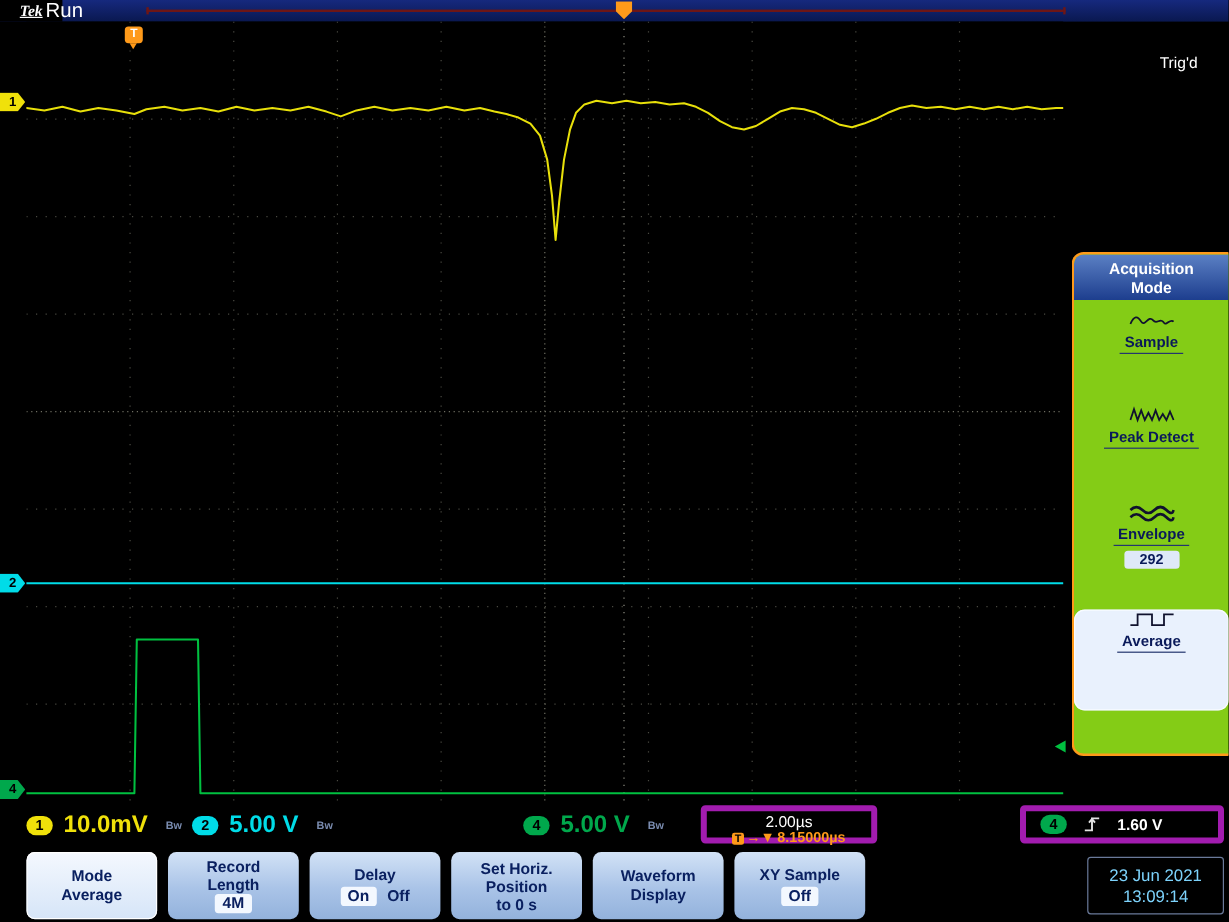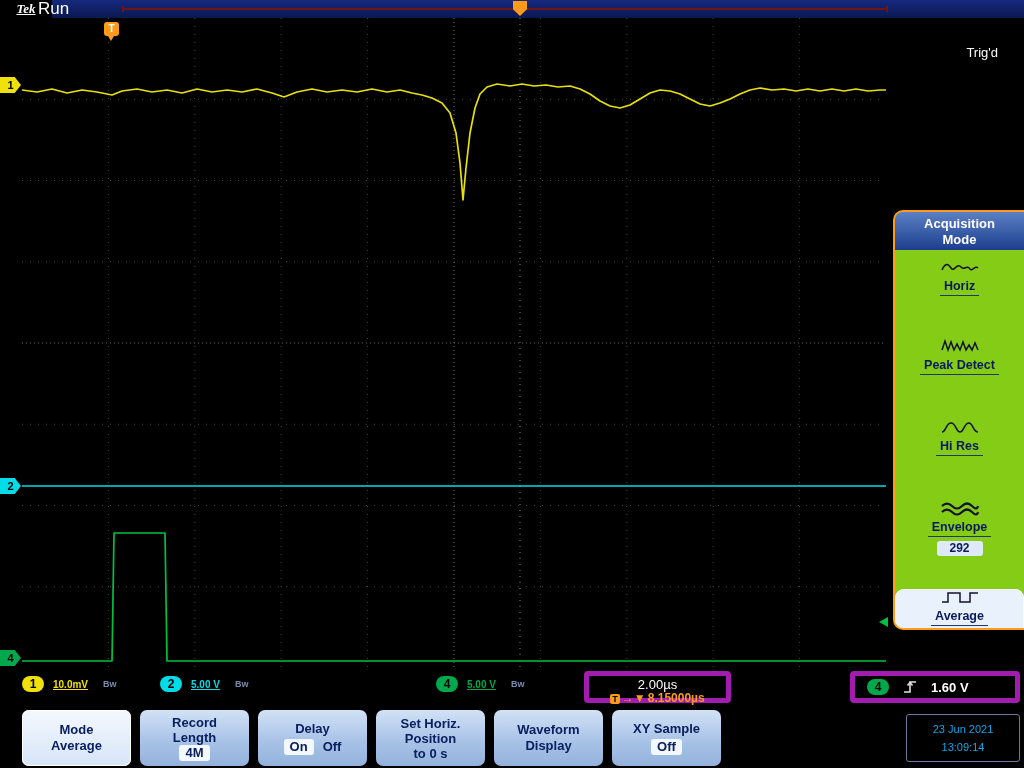--- a/index.html
+++ b/index.html
@@ -55,21 +55,21 @@
   .acq-label{display:inline-block;font-size:12.5px;font-weight:bold;
              border-bottom:1px solid #24366e;padding:0 4px 2px;}
   .acq-count{margin:4px auto 0;width:46px;background:#dfe9f8;border-radius:3px;
              font-size:12px;font-weight:bold;color:#0a1a5a;line-height:15px;}
 
   
   .readout-bar{position:absolute;left:0;top:668px;width:1024px;height:38px;background:#000;}
   .ch-readout{position:absolute;top:8px;display:flex;align-items:center;}
   .ch-badge{width:22px;height:16px;border-radius:8px;text-align:center;color:#000;
             font:bold 12px/16px "Liberation Sans",sans-serif;}
-  .ch-value{margin-left:9px;font-size:10px;font-weight:bold;text-decoration:underline;}
+  .ch-value{margin-left:9px;font-size:20px;font-weight:bold;}
   .bw{margin-left:15px;font-size:9px;color:#7a8cb0;font-weight:bold;}
   .r-box{position:absolute;top:3px;height:32px;box-sizing:border-box;
          border:5px solid #a21caf;border-radius:4px;background:#000;}
   .h-box{left:584px;width:147px;padding:1px 6px;}
   .h-scale{color:#fff;font-size:13px;text-align:center;line-height:15px;}
   .h-delay{display:flex;align-items:center;justify-content:center;gap:2px;
            color:#ff9a1a;font-size:12px;font-weight:bold;line-height:13px;}
   .t-badge{background:#ff9a1a;color:#000;font:bold 9px/10px "Liberation Sans",sans-serif;
            padding:0 2px;border-radius:2px;}
   .s-box{left:737px;width:108px;padding:1px 8px;color:#fff;font-size:12px;line-height:15px;}
@@ -80,21 +80,21 @@
   
   .menu-bar{position:absolute;left:0;top:706px;width:1024px;height:62px;background:#000;}
   .menu-btn{position:absolute;top:4px;width:109px;height:56px;border-radius:7px;
             background:linear-gradient(#d2e2f6 0%,#a9c3e7 55%,#93b2dc 100%);
             color:#0a2060;font-size:13px;font-weight:bold;line-height:16px;
             display:flex;flex-direction:column;align-items:center;justify-content:center;cursor:default;}
   .menu-btn.active{background:linear-gradient(#f4f8fe,#d6e5f8);box-shadow:inset 0 0 0 1px #fff;}
   .chip{background:#f3f8ff;border-radius:3px;padding:0 6px;line-height:16px;}
   .onoff{display:flex;gap:9px;align-items:center;margin-top:2px;}
   .date-box{position:absolute;left:906px;top:8px;width:114px;height:48px;box-sizing:border-box;
-            border:1px solid #6a7a9a;border-radius:3px;color:#0ea5e9;font-size:11px;line-height:18px;
+            border:1px solid #6a7a9a;border-radius:3px;color:#7dd3fc;font-size:14px;line-height:18px;
             display:flex;flex-direction:column;align-items:center;justify-content:center;}
 </style>
 </head>
 <body>
 
 <div class="screen">
 
   <div class="topbar">
     <div class="tek-logo">Tek</div>
     <div class="run-label">Run</div>
@@ -137,36 +137,30 @@
   <div class="acq-panel">
     <div class="acq-header">
       <div>Acquisition</div>
       <div>Mode</div>
     </div>
 
     <div class="acq-item" style="height:70px">
       <svg class="acq-icon" width="38" height="16" viewBox="0 0 38 16">
         <path d="M1,11 C4,4 7,4 10,9 C13,14 16,3 20,8 C23,12 26,5 29,10 C31,13 34,6 37,9"></path>
       </svg>
-      <div class="acq-label">Horiz</div>
+      <div class="acq-label">Sample</div>
     </div>
 
     <div class="acq-item" style="height:72px">
       <svg class="acq-icon" width="38" height="16" viewBox="0 0 38 16">
         <path d="M1,12 L4,3 L7,12 L10,4 L13,12 L16,6 L19,12 L22,4 L25,12 L28,7 L31,12 L34,5 L37,12"></path>
       </svg>
       <div class="acq-label">Peak Detect</div>
     </div>
 
-    <div class="acq-item" style="height:72px">
-      <svg class="acq-icon" width="38" height="16" viewBox="0 0 38 16">
-        <path d="M1,13 C5,13 5,4 10,4 C15,4 15,13 19,13 C23,13 23,4 28,4 C32,4 32,13 37,13"></path>
-      </svg>
-      <div class="acq-label">Hi Res</div>
-    </div>
 
     <div class="acq-item" style="height:80px">
       <svg class="acq-icon thick" width="38" height="16" viewBox="0 0 38 16">
         <path d="M1,6 Q6,1 11,6 T21,6 T31,6 T37,6"></path>
         <path d="M1,12 Q6,7 11,12 T21,12 T31,12 T37,12"></path>
       </svg>
       <div class="acq-label">Envelope</div>
       <div class="acq-count">292</div>
     </div>
 

